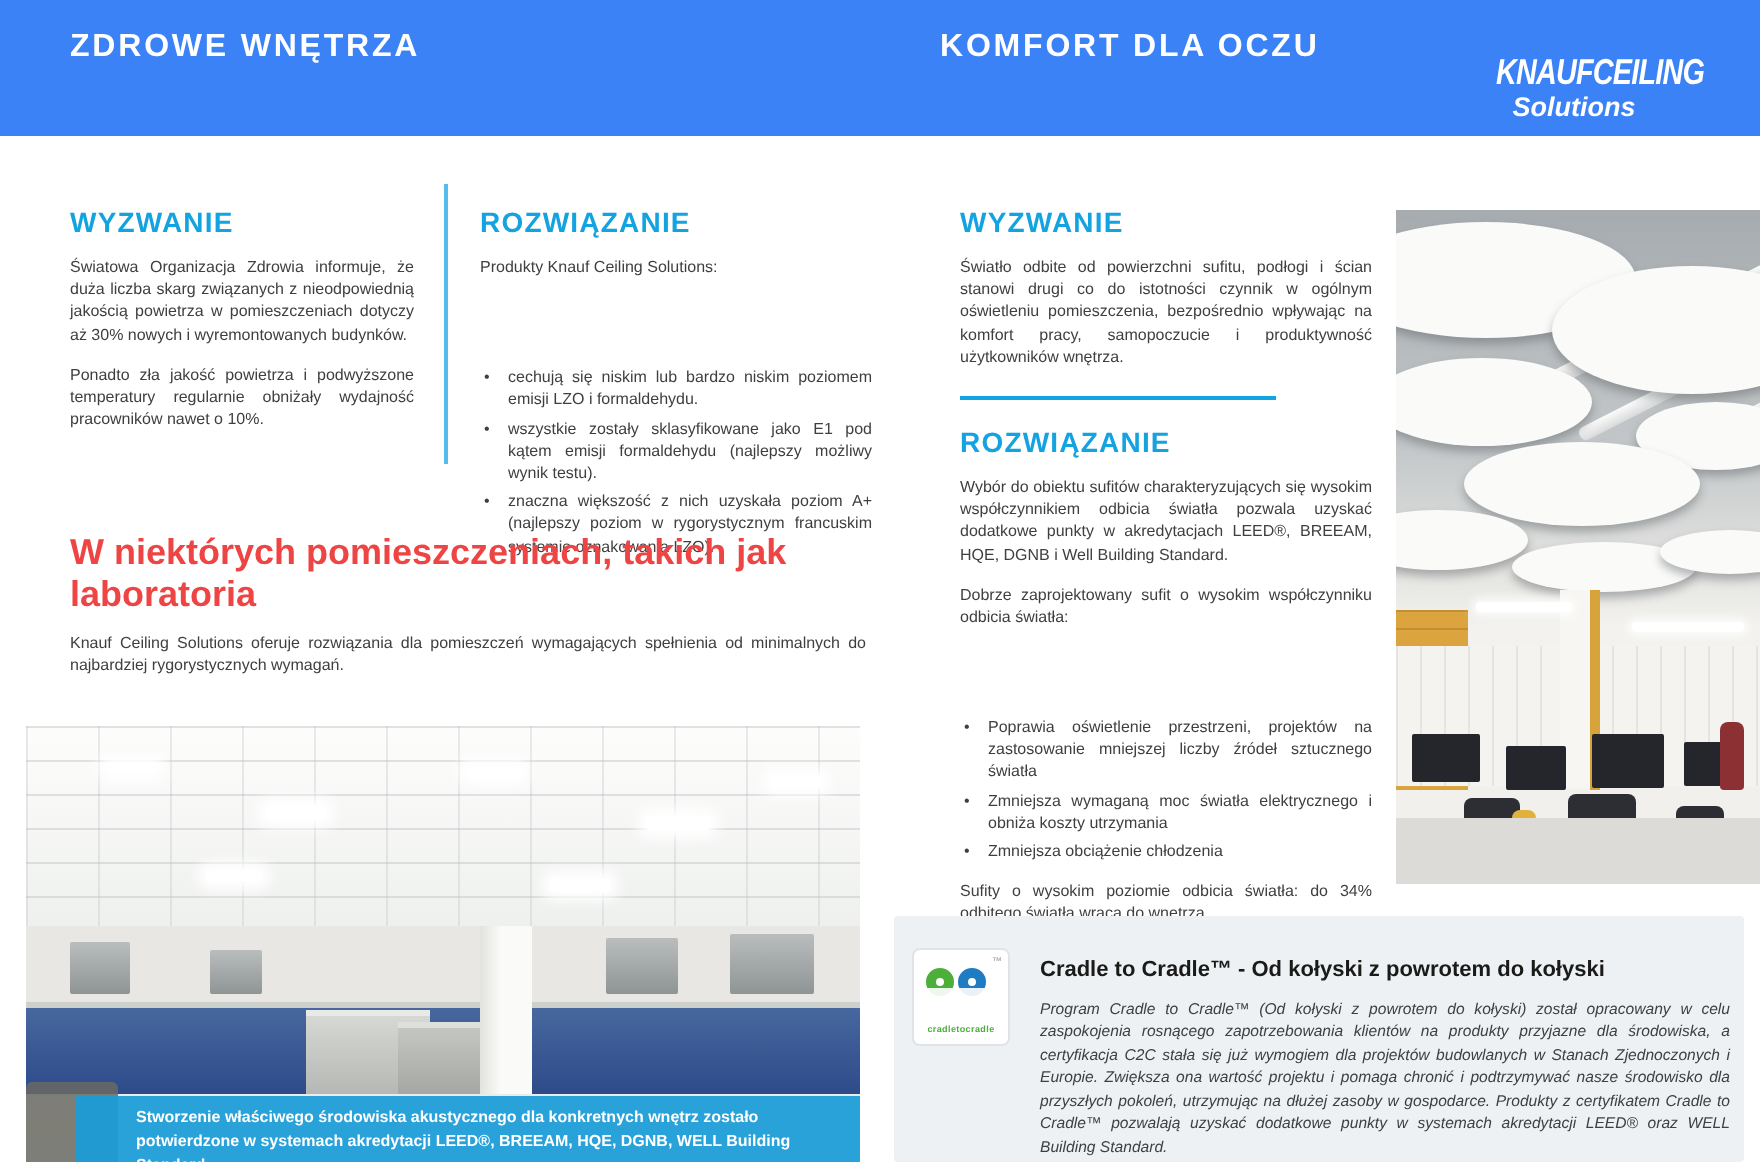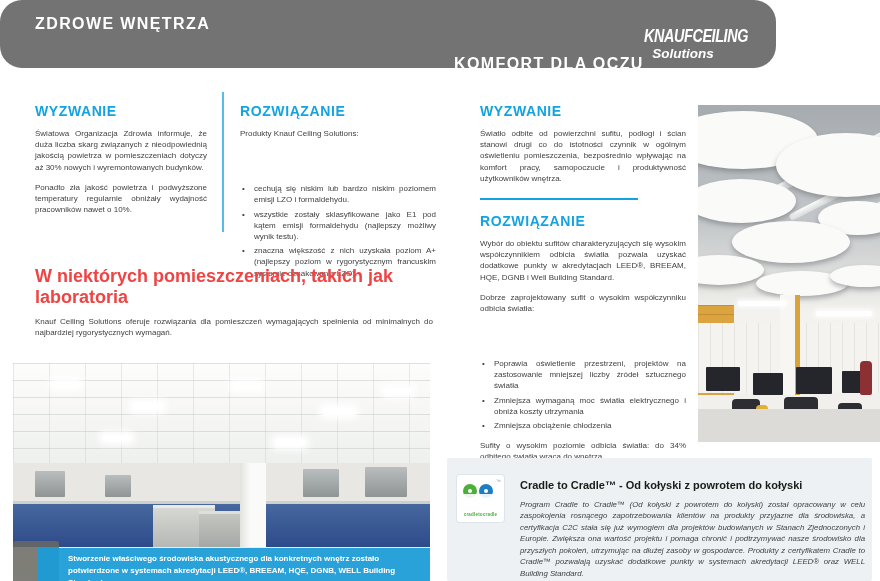--- a/index.html
+++ b/index.html
@@ -1,24 +1,24 @@
 <!DOCTYPE html>
 <html><head>
 <meta charset="utf-8">
 <style>
   * { margin:0; padding:0; box-sizing:border-box; }
   html,body { background:#fff; }
   body { font-family:"Liberation Sans", sans-serif; }
   .page { position:relative; width:880px; height:581px; background:#fff; overflow:hidden; }
 
   
-  .banner { position:absolute; left:0; top:0; width:776px; height:68px; background:#737373;border-radius:22px; }
+  .banner { position:absolute; left:0; top:0; width:880px; height:68px; background:#3b82f6; }
   .banner-title { position:absolute; top:15px; color:#fff; font-size:16px; font-weight:800; letter-spacing:1.4px; }
   .banner-title.bt-left { left:35px; }
-  .banner-title.bt-right { left:454px;margin-top:40px; }
+  .banner-title.bt-right { left:470px; }
   .logo { position:absolute; right:28px; top:27px; text-align:center; color:#fff; font-style:italic; line-height:1.05; }
   .logo-line1 { font-size:18px; font-weight:800; letter-spacing:-0.5px; transform:scaleX(0.8); transform-origin:100% 50%; }
   .logo-line2 { font-size:13.5px; font-weight:700; margin-top:1px; }
 
   
   .col-heading { color:#14a3e1; font-size:14px; font-weight:800; letter-spacing:0.6px; margin-bottom:9px; }
   .body-text { color:#3f3f3f; font-size:8px; line-height:1.4; text-align:justify; }
   .body-text p { margin-bottom:9px; }
   ul.dots { list-style:none;margin-top:44px; }
   ul.dots li { position:relative; padding-left:14px; margin-bottom:3px; }

